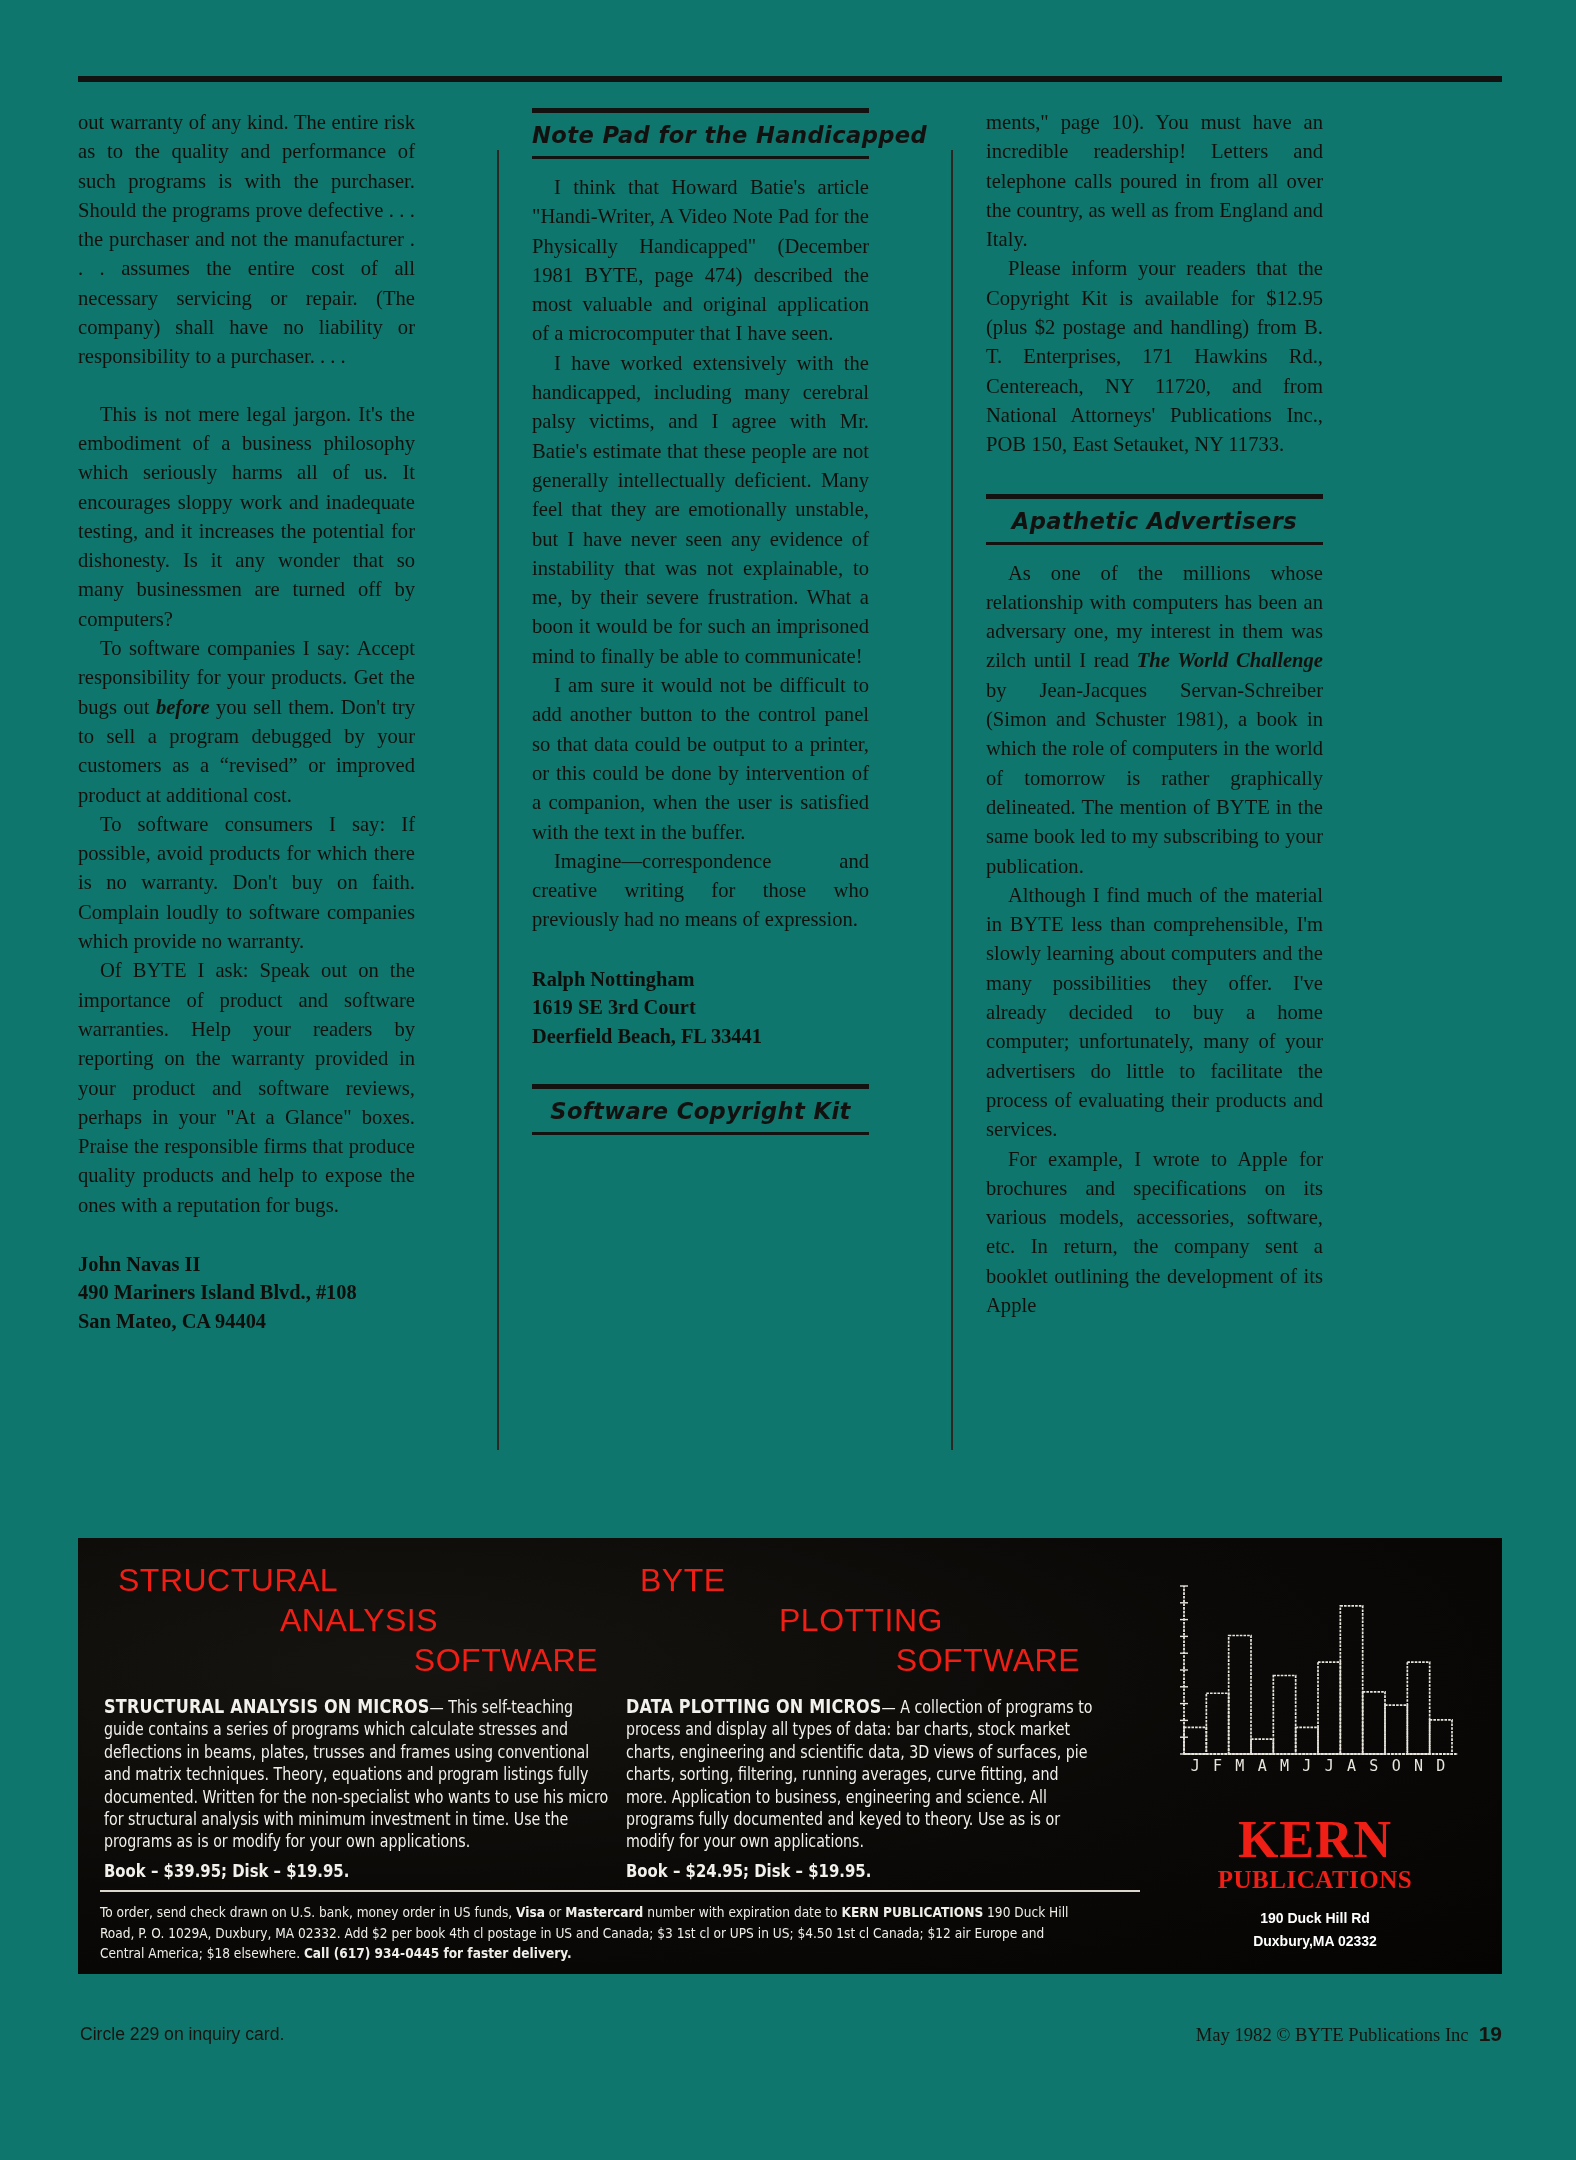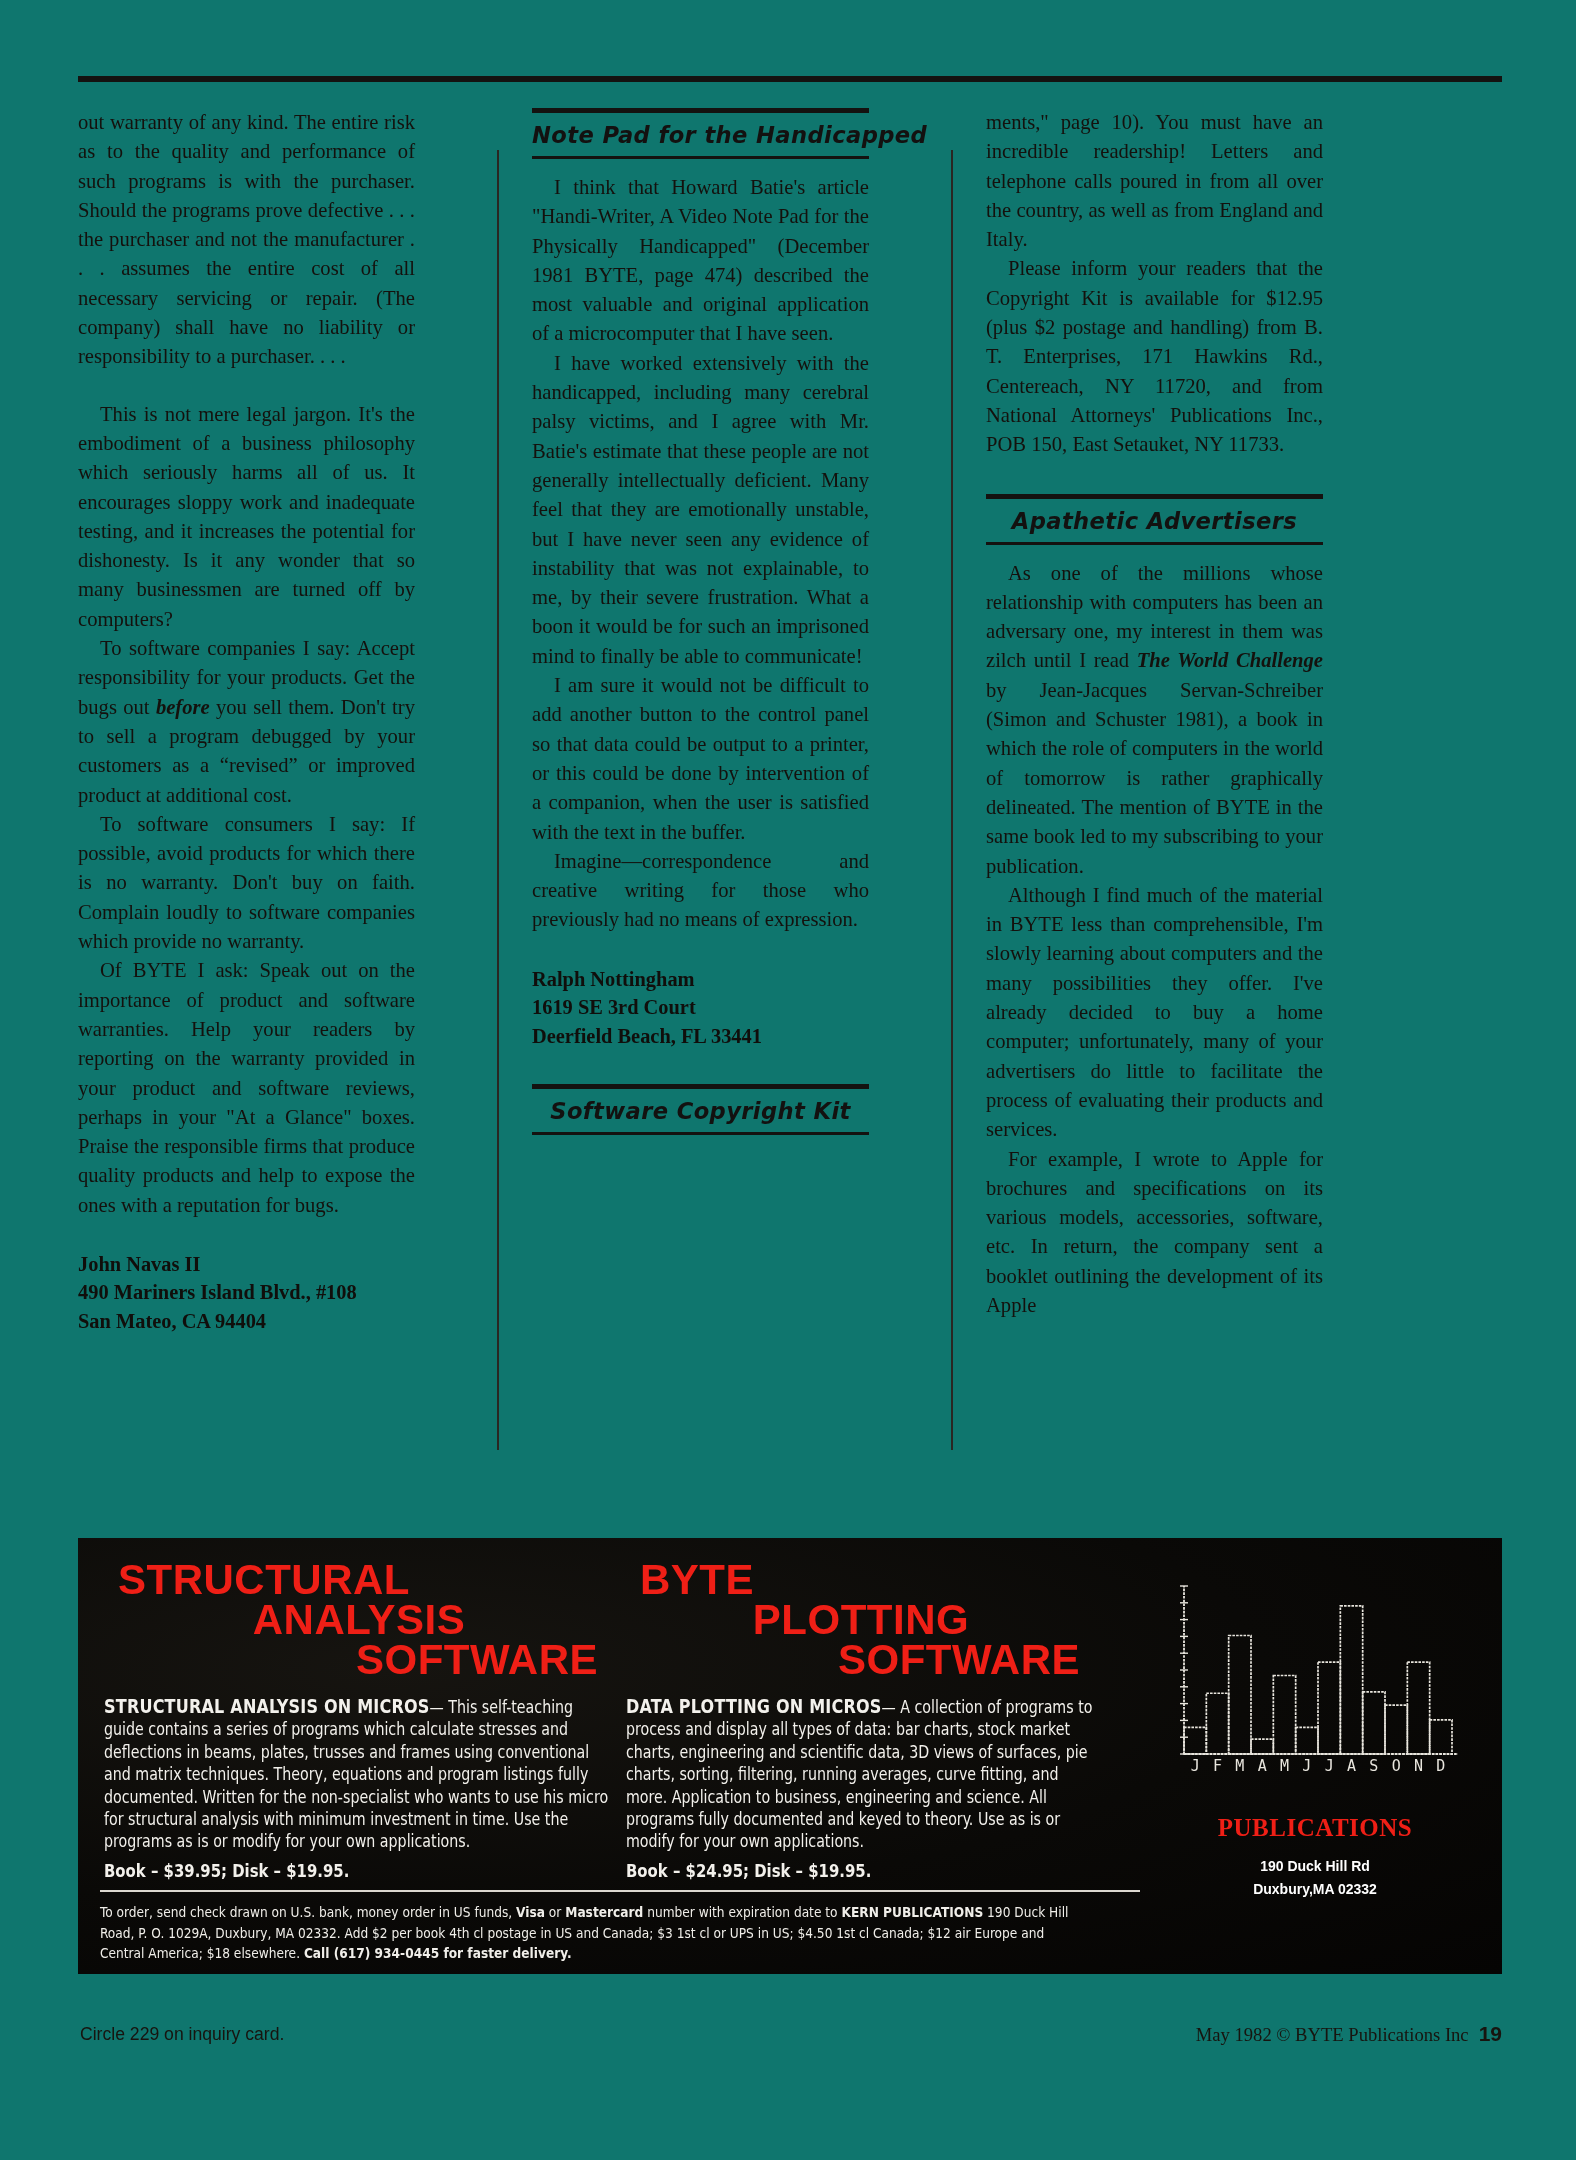--- a/index.html
+++ b/index.html
@@ -136,22 +136,22 @@
 
   .ad-col {
     position: absolute;
     top: 22px;
   }
   .ad-col-1 { left: 26px;  width: 510px; }
   .ad-col-2 { left: 548px; width: 470px; }
 
   .ad-head {
     font-family: "Liberation Sans", sans-serif;
-    font-weight: bold;
-    font-size: 42px;
+    font-weight: normal;
+    font-size: 32px;
     line-height: 40px;
     color: #ef1f16;
     letter-spacing: 0.5px;
   }
   .ad-head .l1 { text-align: left;   padding-left: 14px; }
   .ad-head .l2 { text-align: center; }
   .ad-head .l3 { text-align: right;  padding-right: 16px; }
 
   .ad-body {
     margin-top: 16px;
@@ -395,20 +395,21 @@
             <rect x="235" y="147.11111111111111" width="22.333333333333332" height="48.88888888888889" fill="none" stroke="#e9e6de" stroke-width="1.7" stroke-dasharray="2.6 1.1"></rect>
             <text x="246.16666666666666" y="213" fill="#e9e6de" font-size="15" font-family="&quot;DejaVu Sans Mono&quot;, monospace" text-anchor="middle">O</text>
             <rect x="257.3333333333333" y="104.14814814814815" width="22.333333333333332" height="91.85185185185185" fill="none" stroke="#e9e6de" stroke-width="1.7" stroke-dasharray="2.6 1.1"></rect>
             <text x="268.5" y="213" fill="#e9e6de" font-size="15" font-family="&quot;DejaVu Sans Mono&quot;, monospace" text-anchor="middle">N</text>
             <rect x="279.66666666666663" y="161.92592592592592" width="22.333333333333332" height="34.074074074074076" fill="none" stroke="#e9e6de" stroke-width="1.7" stroke-dasharray="2.6 1.1"></rect>
             <text x="290.8333333333333" y="213" fill="#e9e6de" font-size="15" font-family="&quot;DejaVu Sans Mono&quot;, monospace" text-anchor="middle">D</text>
           </svg>
       </div>
 
       <div class="kern">
+        <div class="kern-name">KERN</div>
         <div class="kern-sub">PUBLICATIONS</div>
         <div class="kern-addr">
           <div>190 Duck Hill Rd</div>
           <div>Duxbury,MA 02332</div>
         </div>
       </div>
 
       <div class="ad-rule"></div>
       <div class="ad-fine" id="ad-fine"><span>To order, send check drawn on U.S. bank, money order in US funds, </span><b>Visa</b><span> or </span><b>Mastercard</b><span> number with expiration date to </span><b>KERN PUBLICATIONS</b><span> 190 Duck Hill Road, P. O. 1029A, Duxbury, MA 02332. Add $2 per book 4th cl postage in US and Canada; $3 1st cl or UPS in US; $4.50 1st cl Canada; $12 air Europe and Central America; $18 elsewhere. </span><b>Call (617) 934-0445 for faster delivery.</b></div>
 

